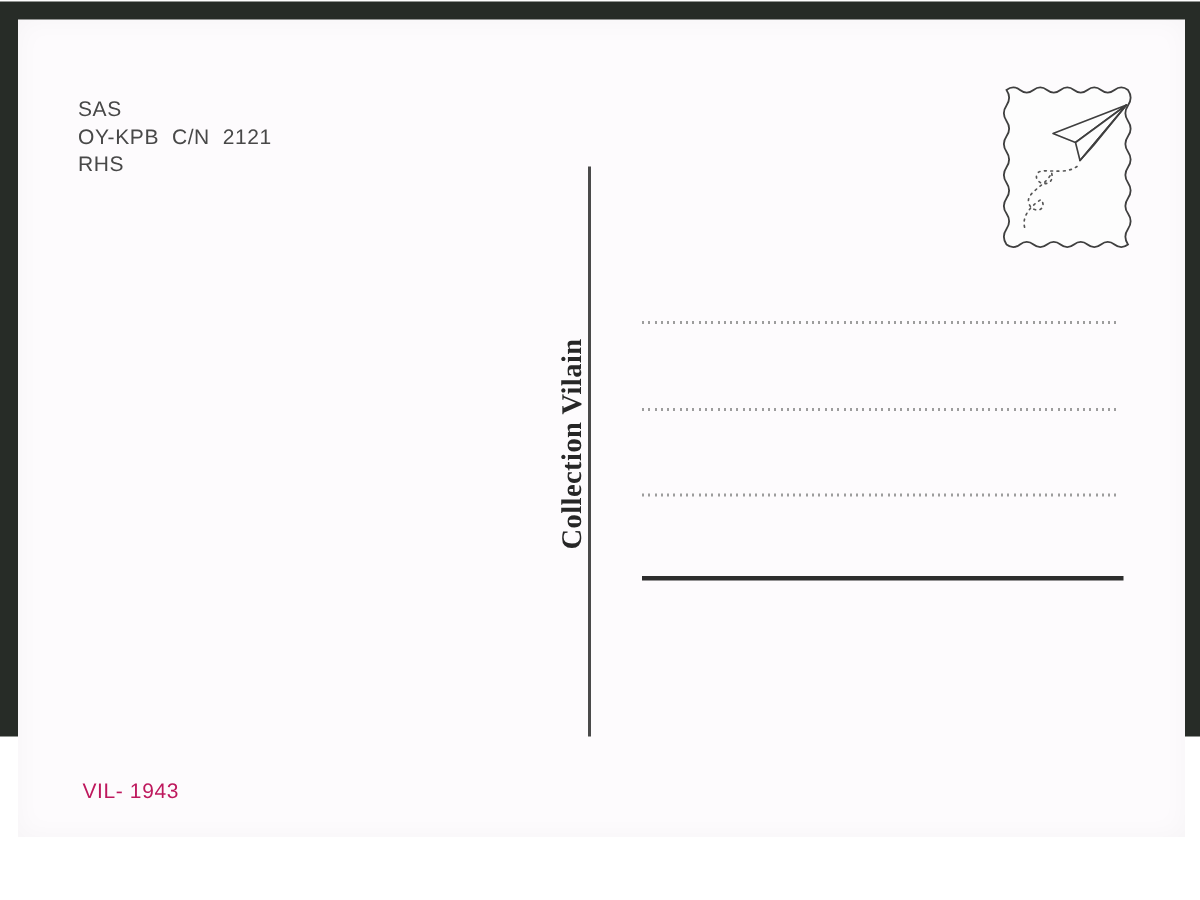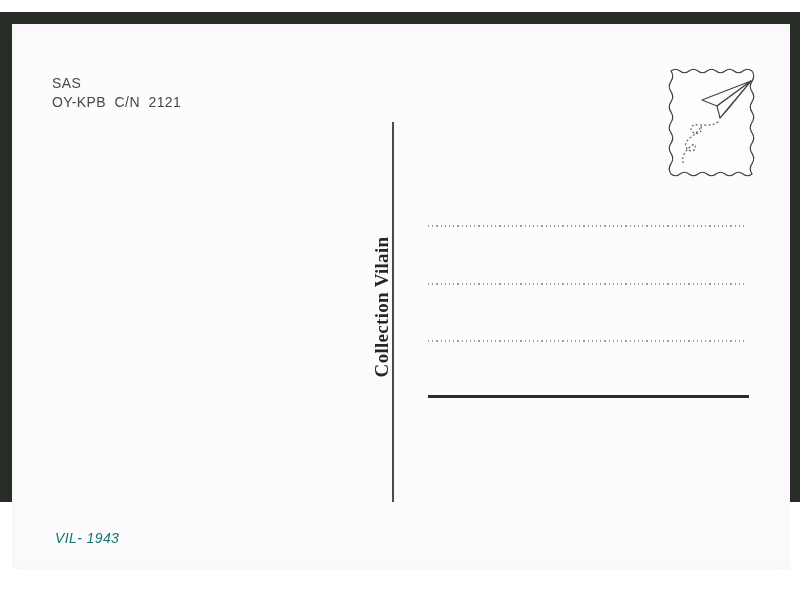--- a/index.html
+++ b/index.html
@@ -8,21 +8,21 @@
     width: 800px;
     height: 600px;
     background: #ffffff;
     overflow: hidden;
     font-family: "Liberation Sans", "DejaVu Sans", sans-serif;
   }
   .scene { position: relative; width: 800px; height: 600px; }
 
   .frame {
     position: absolute;
-    left: 0; top: 12px;
+    left: 0; top: 1px;
     width: 800px; height: 490px;
     background: #272c27;
   }
   .card {
     position: absolute;
     left: 12px; top: 12px;
     width: 778px; height: 545px;
     background: #fdfbfd;
     box-shadow: inset 0 0 18px rgba(0,0,0,0.03);
   }
@@ -88,35 +88,35 @@
     width: 321px; height: 3px;
     background: #2d2d2d;
   }
 
   
   .catalog-number {
     position: absolute;
     left: 43px; top: 506px;
     font-size: 14px;
     letter-spacing: 0.4px;
-    color: #0f766e;
+    color: #be185d;
     white-space: pre;
-    font-style: italic;
   }
 </style>
 </head>
 <body>
 
 <div class="scene">
   <div class="frame">
     <div class="card">
 
       <div class="caption-block">
         <div class="caption-line">SAS</div>
         <div class="caption-line">OY-KPB  C/N  2121</div>
+        <div class="caption-line">RHS</div>
       </div>
 
       <div class="stamp-box">
         <svg width="93" height="115" viewBox="0 0 93 115">
 
           <path fill="#fdfdfd" stroke="#3f3f3f" stroke-width="1.2" d="M6,6
                q4.5,-3.5 9,0 q4.5,3.5 9,0 q4.5,-3.5 9,0 q4.5,3.5 9,0 q4.5,-3.5 9,0 q4.5,3.5 9,0 q4.5,-3.5 9,0 q4.5,3.5 9,0 q4.5,-3.5 9,0
                q3.5,5.15 0,10.3 q-3.5,5.15 0,10.3 q3.5,5.15 0,10.3 q-3.5,5.15 0,10.3 q3.5,5.15 0,10.3 q-3.5,5.15 0,10.3 q3.5,5.15 0,10.3 q-3.5,5.15 0,10.3 q3.5,5.15 0,10.3 q-3.5,5.15 0,10.3
                q-4.5,3.5 -9,0 q-4.5,-3.5 -9,0 q-4.5,3.5 -9,0 q-4.5,-3.5 -9,0 q-4.5,3.5 -9,0 q-4.5,-3.5 -9,0 q-4.5,3.5 -9,0 q-4.5,-3.5 -9,0 q-4.5,3.5 -9,0
                q-3.5,-5.15 0,-10.3 q3.5,-5.15 0,-10.3 q-3.5,-5.15 0,-10.3 q3.5,-5.15 0,-10.3 q-3.5,-5.15 0,-10.3 q3.5,-5.15 0,-10.3 q-3.5,-5.15 0,-10.3 q3.5,-5.15 0,-10.3 q-3.5,-5.15 0,-10.3 q3.5,-5.15 0,-10.3 Z"></path>

